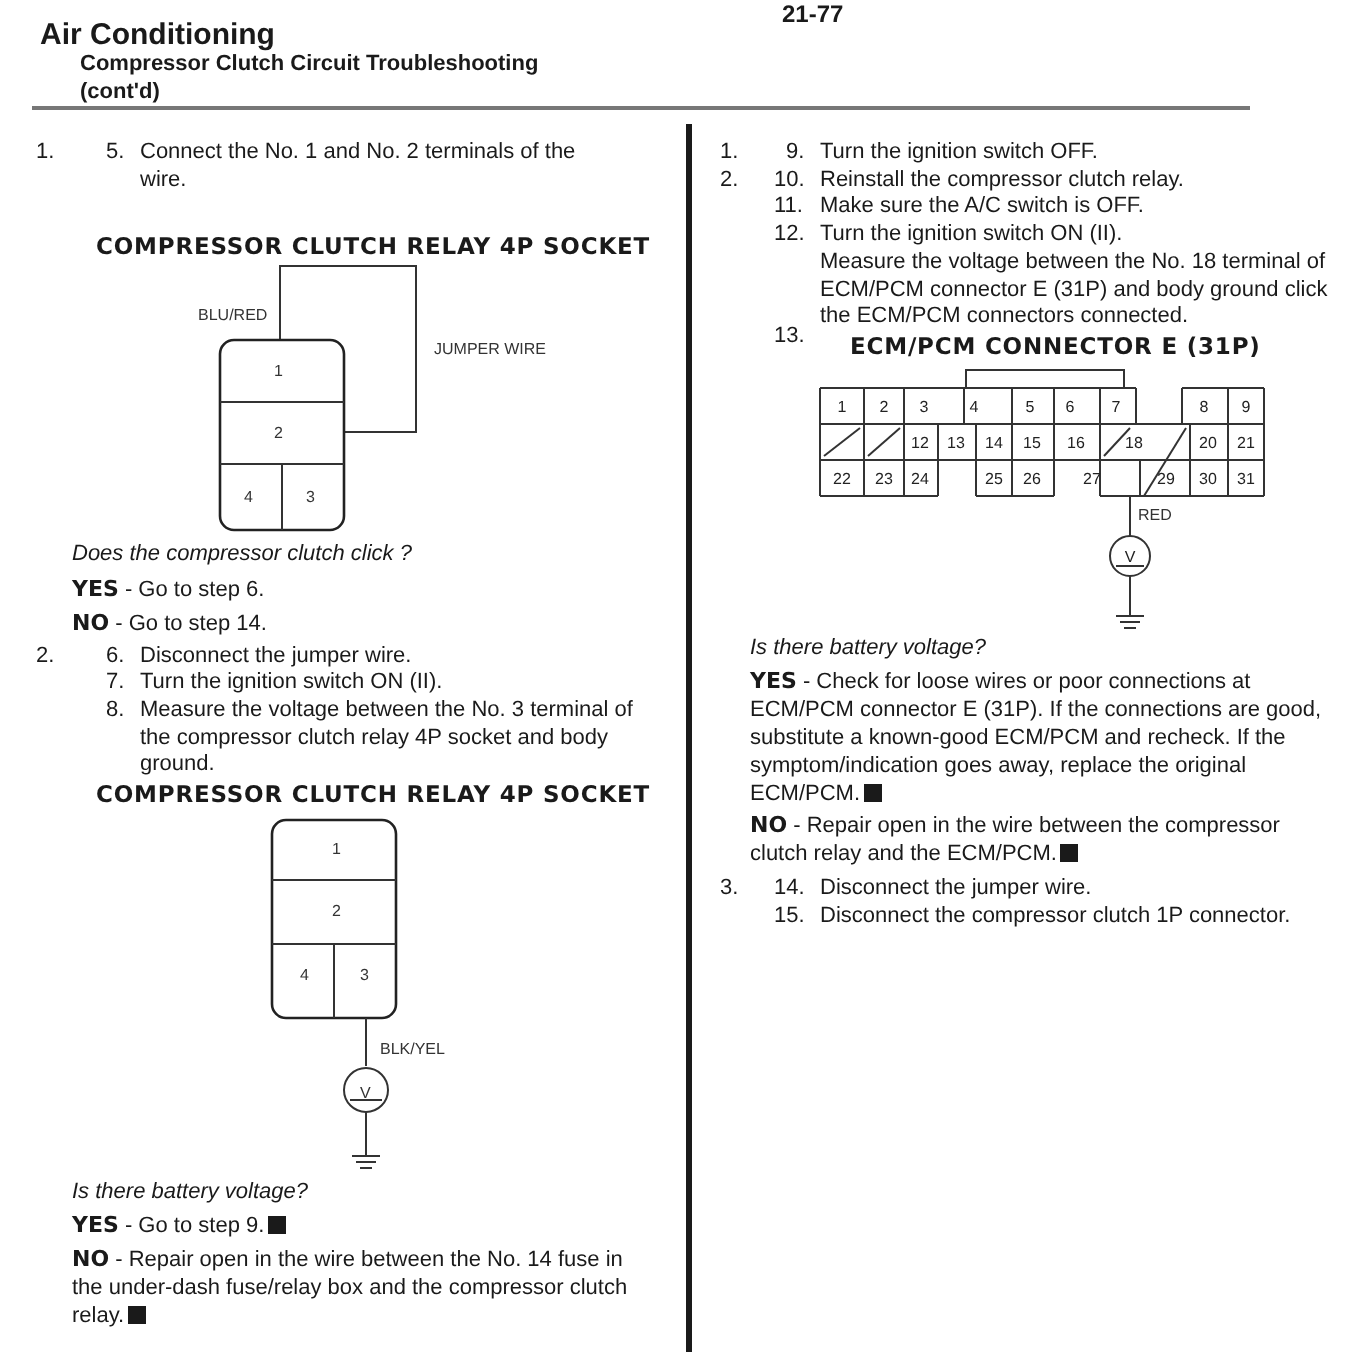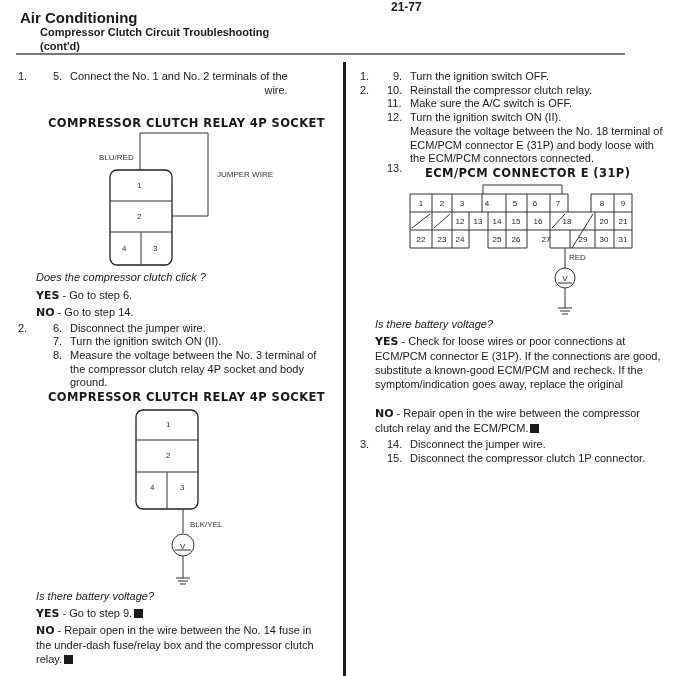--- a/index.html
+++ b/index.html
@@ -28,21 +28,21 @@
 <div class="abs title">Air Conditioning</div>
 <div class="abs subtitle">
   <div>Compressor Clutch Circuit Troubleshooting</div>
   <div>(cont'd)</div>
 </div>
 <div class="abs hrule"></div>
 <div class="abs vrule"></div>
 
 <div class="num" style="left:18px;top:70px;">1.</div>
 <div class="num" style="left:53px;top:70px;">5.</div>
-<div class="step" style="left:70px;top:70px;text-align:right;">
+<div class="step" style="left:70px;top:70px;">
   <div>Connect the No. 1 and No. 2 terminals of the</div>
   <div>wire.</div>
 </div>
 <div class="abs heading" style="left:48px;top:116px;">COMPRESSOR CLUTCH RELAY 4P SOCKET</div>
 
 <svg class="abs" style="left:60px;top:130px;" width="260" height="140">
   <polyline points="80,40 80,3 148,3 148,86 112,86" fill="none" stroke="#333" stroke-width="1"></polyline>
   <rect x="50" y="40" width="62" height="95" rx="7" ry="7" fill="#fff" stroke="#222" stroke-width="1.3"></rect>
   <line x1="50" y1="71" x2="112" y2="71" stroke="#333"></line>
   <line x1="50" y1="102" x2="112" y2="102" stroke="#333"></line>
@@ -107,21 +107,21 @@
 <div class="step" style="left:410px;top:70px;">Turn the ignition switch OFF.</div>
 <div class="num" style="left:387px;top:84px;">10.</div>
 <div class="step" style="left:410px;top:84px;">Reinstall the compressor clutch relay.</div>
 <div class="num" style="left:387px;top:97px;">11.</div>
 <div class="step" style="left:410px;top:97px;">Make sure the A/C switch is OFF.</div>
 <div class="num" style="left:387px;top:111px;">12.</div>
 <div class="step" style="left:410px;top:111px;">Turn the ignition switch ON (II).</div>
 <div class="num" style="left:387px;top:125px;margin-top:37px;">13.</div>
 <div class="step" style="left:410px;top:125px;">
   <div>Measure the voltage between the No. 18 terminal of</div>
-  <div>ECM/PCM connector E (31P) and body loose with</div>
+  <div>ECM/PCM connector E (31P) and body ground click</div>
   <div>the ECM/PCM connectors connected.</div>
 </div>
 <div class="abs heading" style="left:425px;top:166px;">ECM/PCM CONNECTOR E (31P)</div>
 
 <svg class="abs" style="left:405px;top:180px;" width="235" height="140">
   <g stroke="#333" fill="none" stroke-width="1">
     <polyline points="78,14 78,5 157,5 157,14"></polyline>
     <line x1="5" y1="14" x2="163" y2="14"></line>
     <line x1="163" y1="14" x2="163" y2="32"></line>
     <line x1="186" y1="14" x2="227" y2="14"></line>
@@ -187,20 +187,21 @@
   <line x1="157" y1="134" x2="163" y2="134" stroke="#333"></line>
 </svg>
 <div class="abs lbl" style="left:569px;top:253px;">RED</div>
 
 <div class="abs q" style="left:375px;top:318px;">Is there battery voltage?</div>
 <div class="abs ans" style="left:375px;top:334px;width:305px;">
   <div><b>YES</b><span> - Check for loose wires or poor connections at</span></div>
   <div>ECM/PCM connector E (31P). If the connections are good,</div>
   <div>substitute a known-good ECM/PCM and recheck. If the</div>
   <div>symptom/indication goes away, replace the original</div>
+  <div><span>ECM/PCM.</span><span class="endmark"></span></div>
 </div>
 <div class="abs ans" style="left:375px;top:406px;width:305px;">
   <div><b>NO</b><span> - Repair open in the wire between the compressor</span></div>
   <div><span>clutch relay and the ECM/PCM.</span><span class="endmark"></span></div>
 </div>
 
 <div class="num" style="left:360px;top:438px;">3.</div>
 <div class="num" style="left:387px;top:438px;">14.</div>
 <div class="step" style="left:410px;top:438px;">Disconnect the jumper wire.</div>
 <div class="num" style="left:387px;top:452px;">15.</div>

